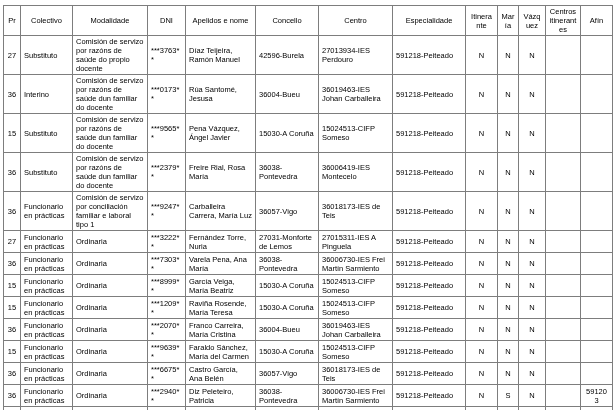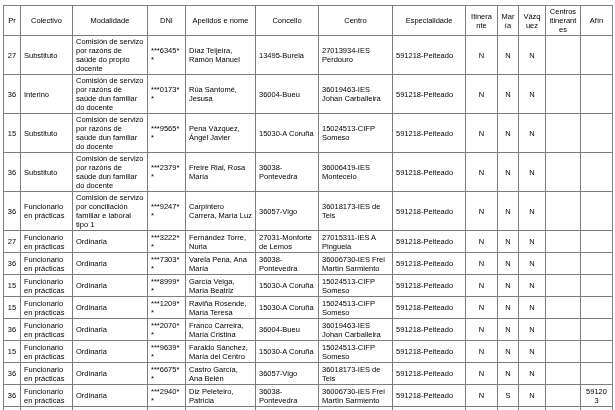--- a/index.html
+++ b/index.html
@@ -82,23 +82,23 @@
             <th>Vázquez</th>
             <th>Centros itinerantes</th>
             <th>Afín</th>
           </tr>
       </thead>
       <tbody id="table-body">
           <tr class="tall">
             <td class="c">27</td>
             <td class="l">Substituto</td>
             <td class="l">Comisión de servizo por razóns de saúde do propio docente</td>
-            <td class="l">***6345**</td>
+            <td class="l">***3763**</td>
             <td class="l">Díaz Teijeira, Ramón Manuel</td>
-            <td class="l">13495-Burela</td>
+            <td class="l">42596-Burela</td>
             <td class="l">27013934-IES Perdouro</td>
             <td class="l">591218-Peiteado</td>
             <td class="c">N</td>
             <td class="c">N</td>
             <td class="c">N</td>
             <td class="c"></td>
             <td class="c"></td>
           </tr>
           <tr class="tall">
             <td class="c">36</td>
@@ -143,21 +143,21 @@
             <td class="c">N</td>
             <td class="c">N</td>
             <td class="c"></td>
             <td class="c"></td>
           </tr>
           <tr class="tall">
             <td class="c">36</td>
             <td class="l">Funcionario en prácticas</td>
             <td class="l">Comisión de servizo por conciliación familiar e laboral tipo 1</td>
             <td class="l">***9247**</td>
-            <td class="l">Carpintero Carrera, María Luz</td>
+            <td class="l">Carballeira Carrera, María Luz</td>
             <td class="l">36057-Vigo</td>
             <td class="l">36018173-IES de Teis</td>
             <td class="l">591218-Peiteado</td>
             <td class="c">N</td>
             <td class="c">N</td>
             <td class="c">N</td>
             <td class="c"></td>
             <td class="c"></td>
           </tr>
           <tr class="short">
@@ -233,21 +233,21 @@
             <td class="c">N</td>
             <td class="c">N</td>
             <td class="c"></td>
             <td class="c"></td>
           </tr>
           <tr class="short">
             <td class="c">15</td>
             <td class="l">Funcionario en prácticas</td>
             <td class="l">Ordinaria</td>
             <td class="l">***9639**</td>
-            <td class="l">Faraldo Sánchez, María del Centro</td>
+            <td class="l">Faraldo Sánchez, María del Carmen</td>
             <td class="l">15030-A Coruña</td>
             <td class="l">15024513-CIFP Someso</td>
             <td class="l">591218-Peiteado</td>
             <td class="c">N</td>
             <td class="c">N</td>
             <td class="c">N</td>
             <td class="c"></td>
             <td class="c"></td>
           </tr>
           <tr class="short">

